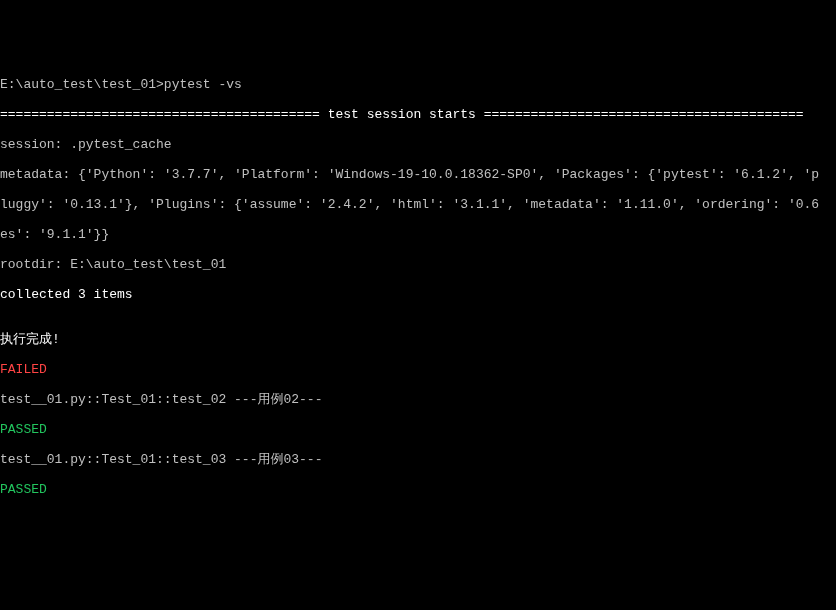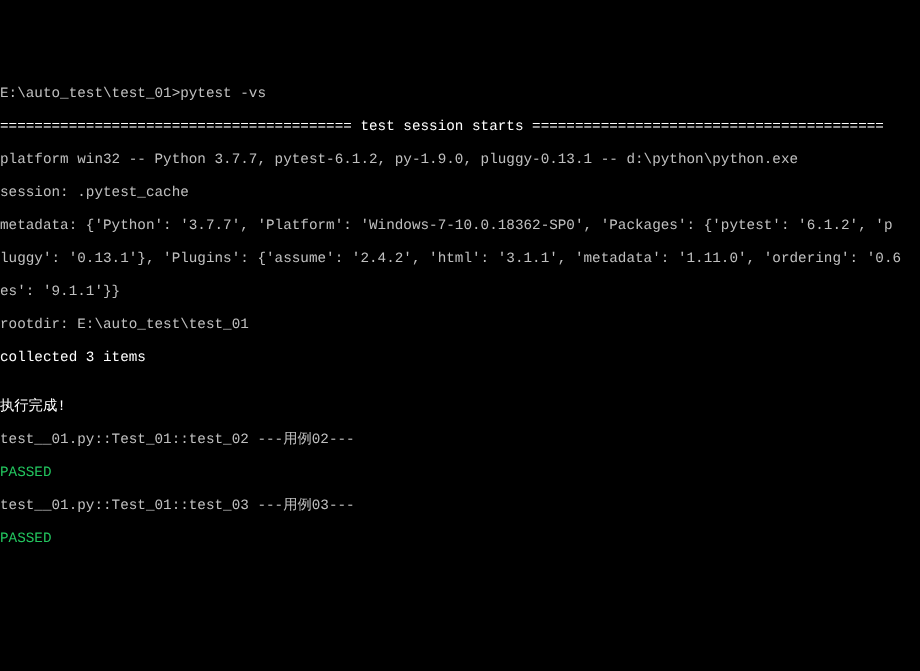--- a/index.html
+++ b/index.html
@@ -23,29 +23,29 @@
   .line { display: block; }
 </style>
 </head>
 <body>
 
 
 
 <div class="term">
 <span class="line gray">E:\auto_test\test_01&gt;pytest -vs</span>
 <span class="line white">========================================= test session starts =========================================</span>
-<span class="line gray">platform win32 -- Python 3.7.7, pytest-6.1.2, py-1.9.0, pluggy-0.13.1 -- d:\python\python.exe</span>
 <span class="line gray">session: .pytest_cache</span>
-<span class="line gray">metadata: {'Python': '3.7.7', 'Platform': 'Windows-7-10.0.18362-SP0', 'Packages': {'pytest': '6.1.2', 'p</span>
+<span class="line gray">metadata: {'Python': '3.7.7', 'Platform': 'Windows-19-10.0.18362-SP0', 'Packages': {'pytest': '6.1.2', 'p</span>
 <span class="line gray">luggy': '0.13.1'}, 'Plugins': {'assume': '2.4.2', 'html': '3.1.1', 'metadata': '1.11.0', 'ordering': '0.6</span>
 <span class="line gray">es': '9.1.1'}}</span>
 <span class="line gray">rootdir: E:\auto_test\test_01</span>
 <span class="line white">collected 3 items</span>
 <span class="line"></span>
 <span class="line white">执行完成!</span>
+<span class="line red">FAILED</span>
 <span class="line gray">test__01.py::Test_01::test_02 ---用例02---</span>
 <span class="line green">PASSED</span>
 <span class="line gray">test__01.py::Test_01::test_03 ---用例03---</span>
 <span class="line green">PASSED</span>
 <span class="line"></span>
 
 
 <span class="line"></span>
 
 <span class="line"></span>

